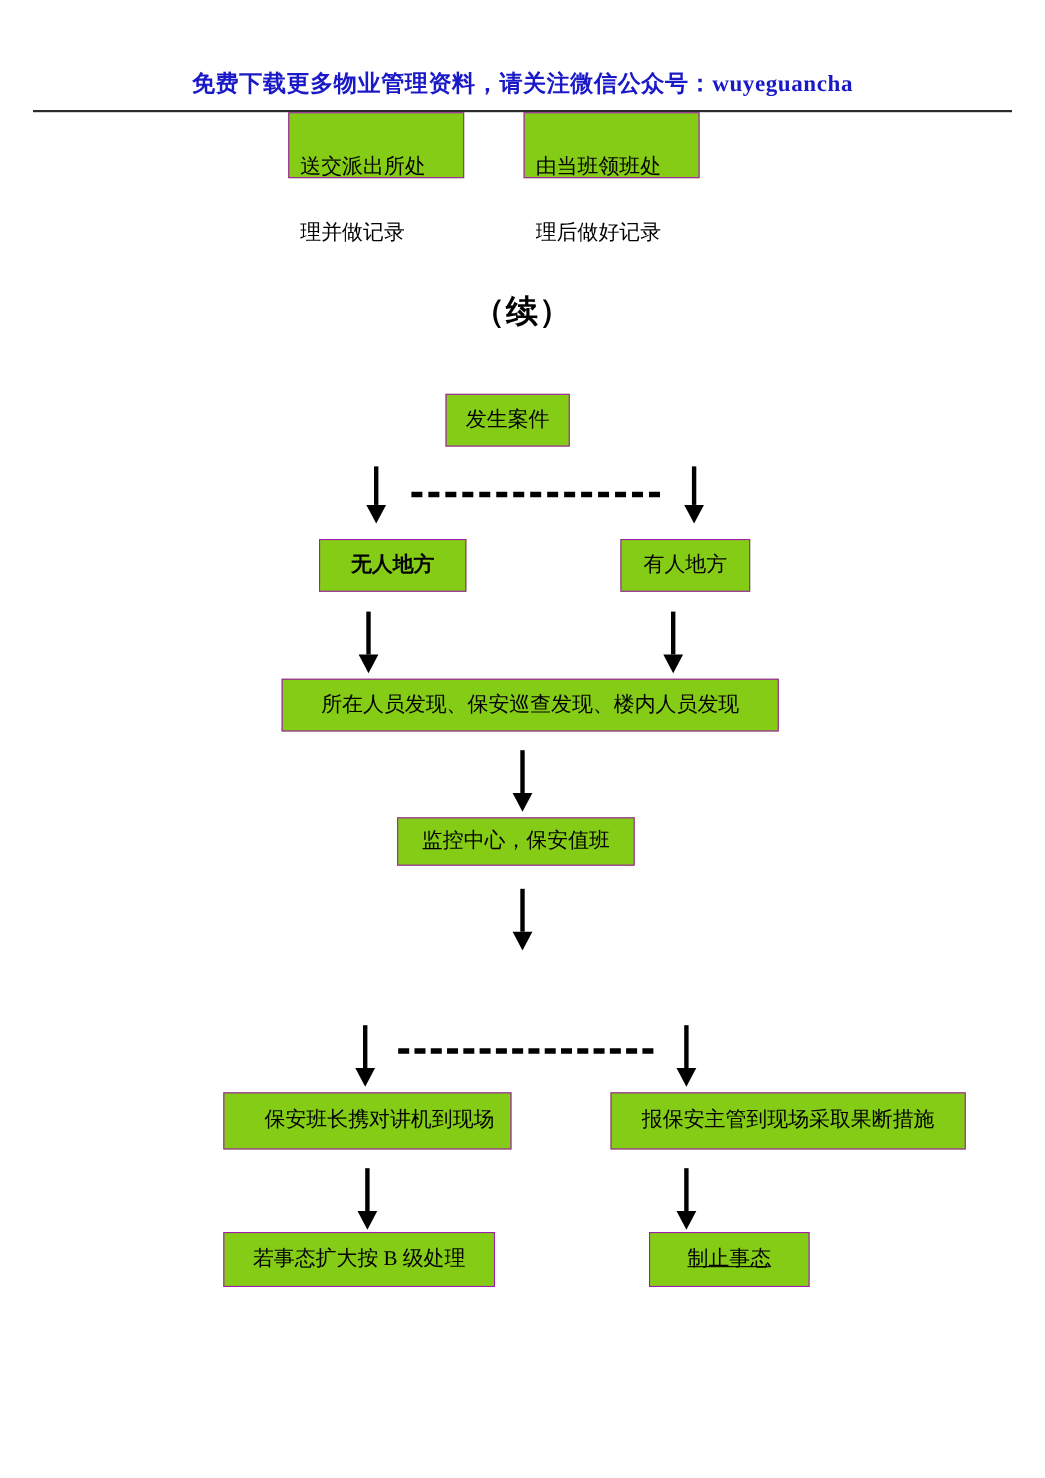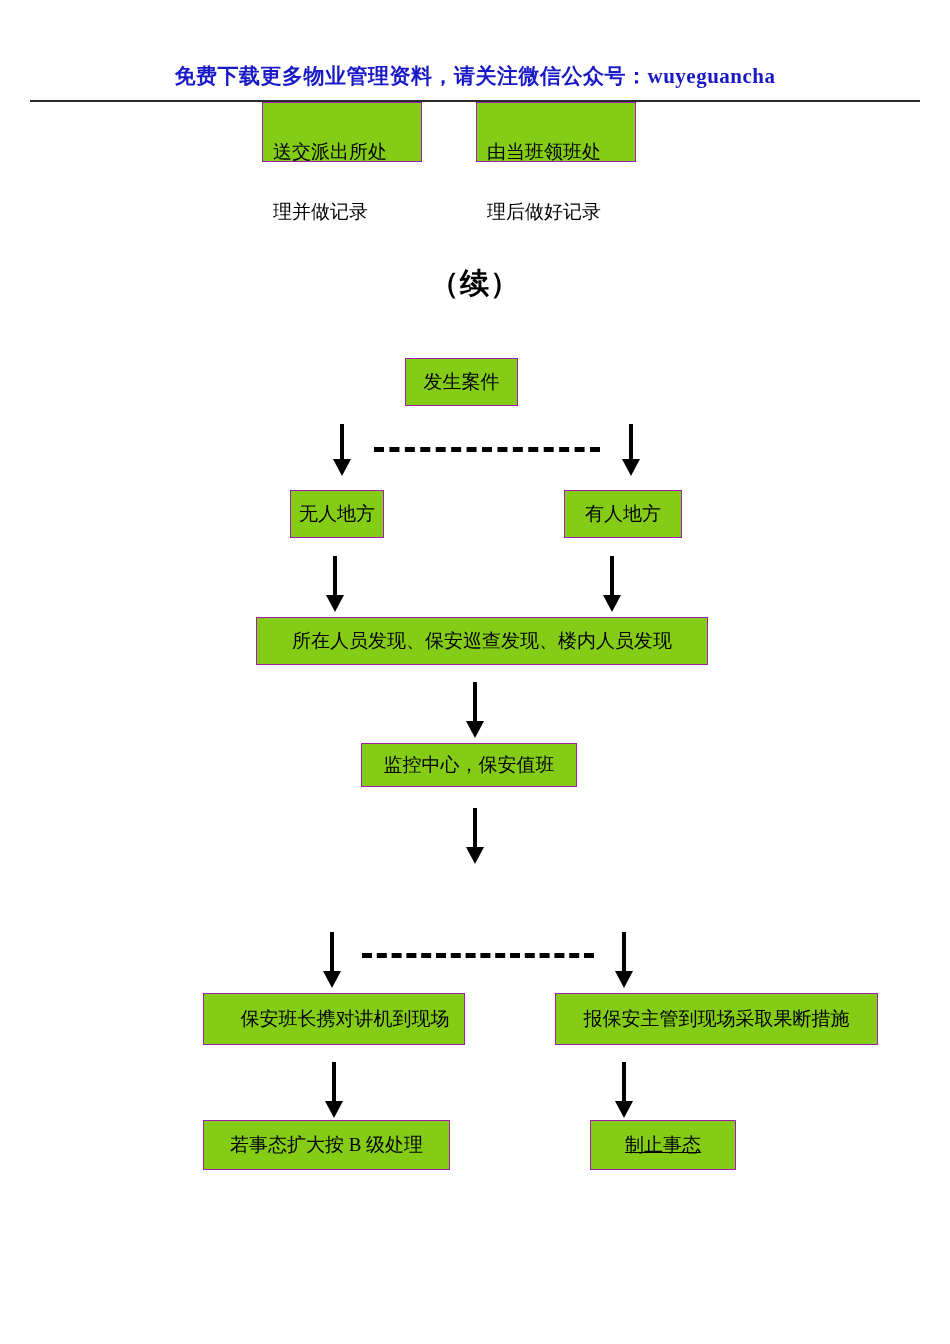--- a/index.html
+++ b/index.html
@@ -133,21 +133,21 @@
   <div class="arrow" style="left:331px; top:424px; width:22px; height:52px;">
     <div class="shaft" style="height:35px;"></div>
     <div class="head"></div>
   </div>
   <div class="dash-line" style="left:374px; top:447px; width:226px;"></div>
   <div class="arrow" style="left:620px; top:424px; width:22px; height:52px;">
     <div class="shaft" style="height:35px;"></div>
     <div class="head"></div>
   </div>
 
-  <div class="box" style="left:290px; top:490px; width:94px; height:48px;">无人地方</div>
+  <div class="box" style="left:290px; top:490px; width:134px; height:48px;font-weight:bold;">无人地方</div>
   <div class="box" style="left:564px; top:490px; width:118px; height:48px;">有人地方</div>
 
   <div class="arrow" style="left:324px; top:556px; width:22px; height:56px;">
     <div class="shaft" style="height:39px;"></div>
     <div class="head"></div>
   </div>
   <div class="arrow" style="left:601px; top:556px; width:22px; height:56px;">
     <div class="shaft" style="height:39px;"></div>
     <div class="head"></div>
   </div>

